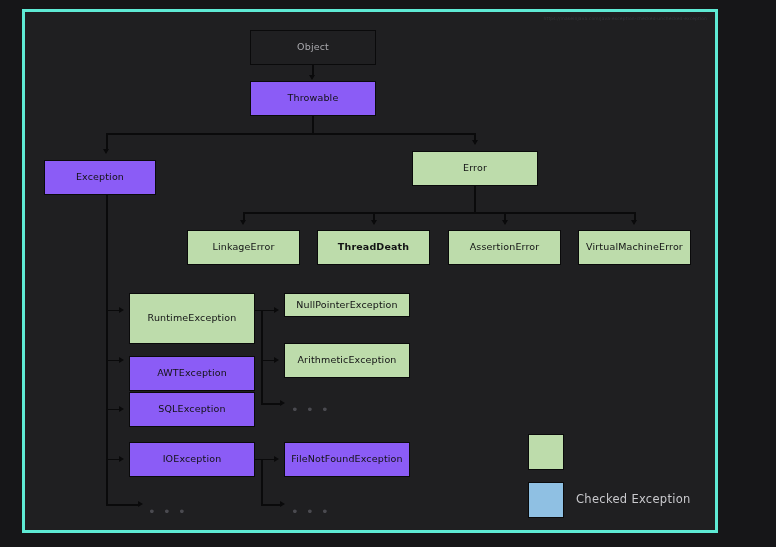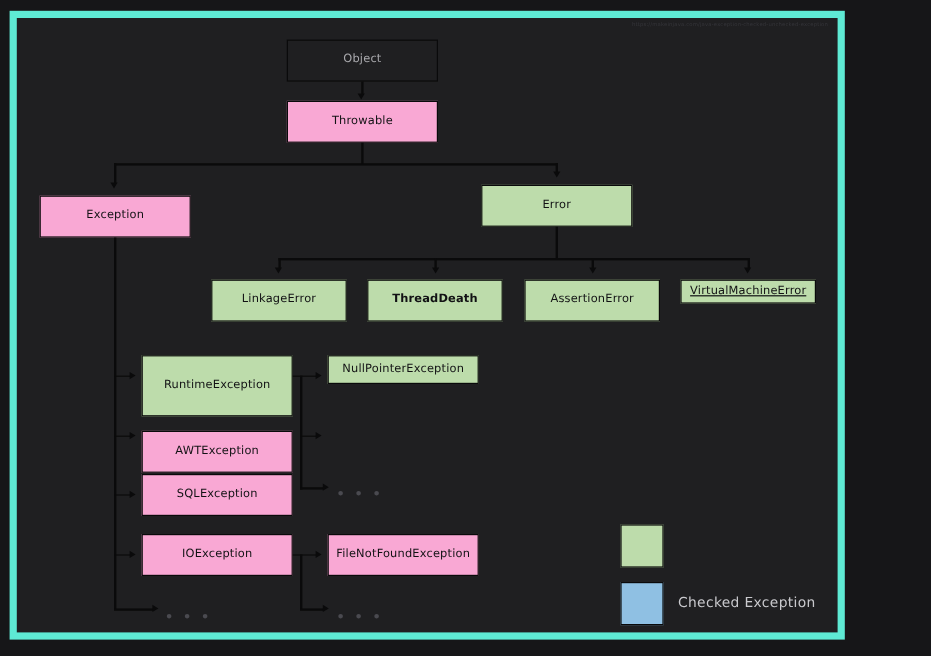--- a/index.html
+++ b/index.html
@@ -10,26 +10,26 @@
   #canvas {
     position: relative;
     width: 776px;
     height: 547px;
     background: #161618;
     overflow: hidden;
     font-family: "DejaVu Sans", sans-serif;
   }
   #frame {
     position: absolute;
-    left: 8px;
+    left: 22px;
     top: 9px;
     width: 696px;
     height: 524px;
     background: #1f1f21;
-    border: 6px solid #5eead4;
+    border: 3px solid #5eead4;
     box-sizing: border-box;
   }
   #watermark {
     position: absolute;
     right: 8px;
     top: 4px;
     font-size: 4.4px;
     letter-spacing: 0.15px;
     color: #35353a;
     font-family: "DejaVu Sans", sans-serif;
@@ -43,21 +43,21 @@
     align-items: center;
     justify-content: center;
     font-size: 9.5px;
     color: #121214;
     letter-spacing: 0.15px;
     text-align: center;
     line-height: 1.1;
     font-family: "DejaVu Sans", sans-serif;
   }
   .node.green { background: #bddcab; }
-  .node.blue  { background: #f9a8d4; }
+  .node.blue  { background: #8b5cf6; }
   .node.plain { background: #1f1f21; color: #a9a9ad; }
 
   .ellipsis {
     position: absolute;
     font-size: 13px;
     color: #4a4a50;
     letter-spacing: 1.6px;
     font-family: "DejaVu Sans", sans-serif;
     line-height: 1;
   }
@@ -111,56 +111,59 @@
     <div id="watermark">https://makeinjava.com/java-exception-checked-unchecked-exception</div>
 
     <div class="node plain" style="left:225px; top:18px; width:126px; height:35px;">
       <span>Object</span>
     </div>
 
     <div class="node blue" style="left:225px; top:69px; width:126px; height:35px;">
       <span>Throwable</span>
     </div>
 
-    <div class="node blue" style="left:19px; top:148px; width:126px; height:35px;align-items:center;">
+    <div class="node blue" style="left:19px; top:148px; width:112px; height:35px;align-items:center;">
       <span>Exception</span>
     </div>
 
     <div class="node green" style="left:387px; top:139px; width:126px; height:35px;">
       <span>Error</span>
     </div>
 
     <div class="node green" style="left:162px; top:218px; width:113px; height:35px;">
       <span>LinkageError</span>
     </div>
     <div class="node green" style="left:292px; top:218px; width:113px; height:35px;font-weight:bold;">
       <span>ThreadDeath</span>
     </div>
     <div class="node green" style="left:423px; top:218px; width:113px; height:35px;">
       <span>AssertionError</span>
     </div>
-    <div class="node green" style="left:553px; top:218px; width:113px; height:20px;text-decoration:underline;">
+    <div class="node green" style="left:553px; top:218px; width:113px; height:35px;">
       <span>VirtualMachineError</span>
     </div>
 
     <div class="node green" style="left:104px; top:281px; width:126px; height:51px;">
       <span>RuntimeException</span>
     </div>
     <div class="node blue" style="left:104px; top:331px; width:126px; height:35px;margin-top:13px;">
       <span>AWTException</span>
     </div>
     <div class="node blue" style="left:104px; top:430px; width:126px; height:35px;">
       <span>IOException</span>
     </div>
     <div class="node blue" style="left:104px; top:380px; width:126px; height:35px;">
       <span>SQLException</span>
     </div>
 
     <div class="node green" style="left:259px; top:281px; width:126px; height:24px;">
       <span>NullPointerException</span>
+    </div>
+    <div class="node green" style="left:259px; top:331px; width:126px; height:35px;">
+      <span>ArithmeticException</span>
     </div>
 
     <div class="node blue" style="left:259px; top:430px; width:126px; height:35px;">
       <span>FileNotFoundException</span>
     </div>
 
     <div class="ellipsis" style="left:123px; top:493px;">• • •</div>
     <div class="ellipsis" style="left:266px; top:391px;">• • •</div>
     <div class="ellipsis" style="left:266px; top:493px;">• • •</div>
 

